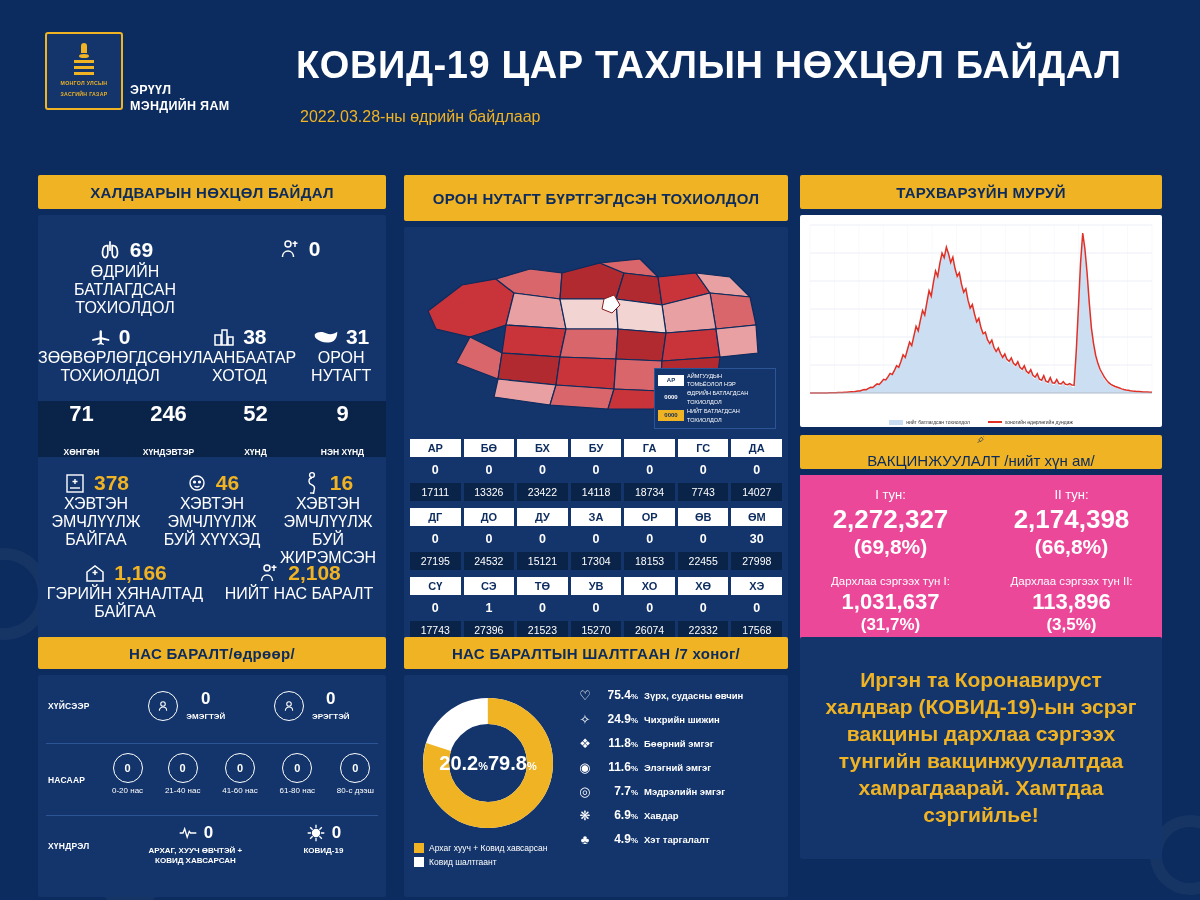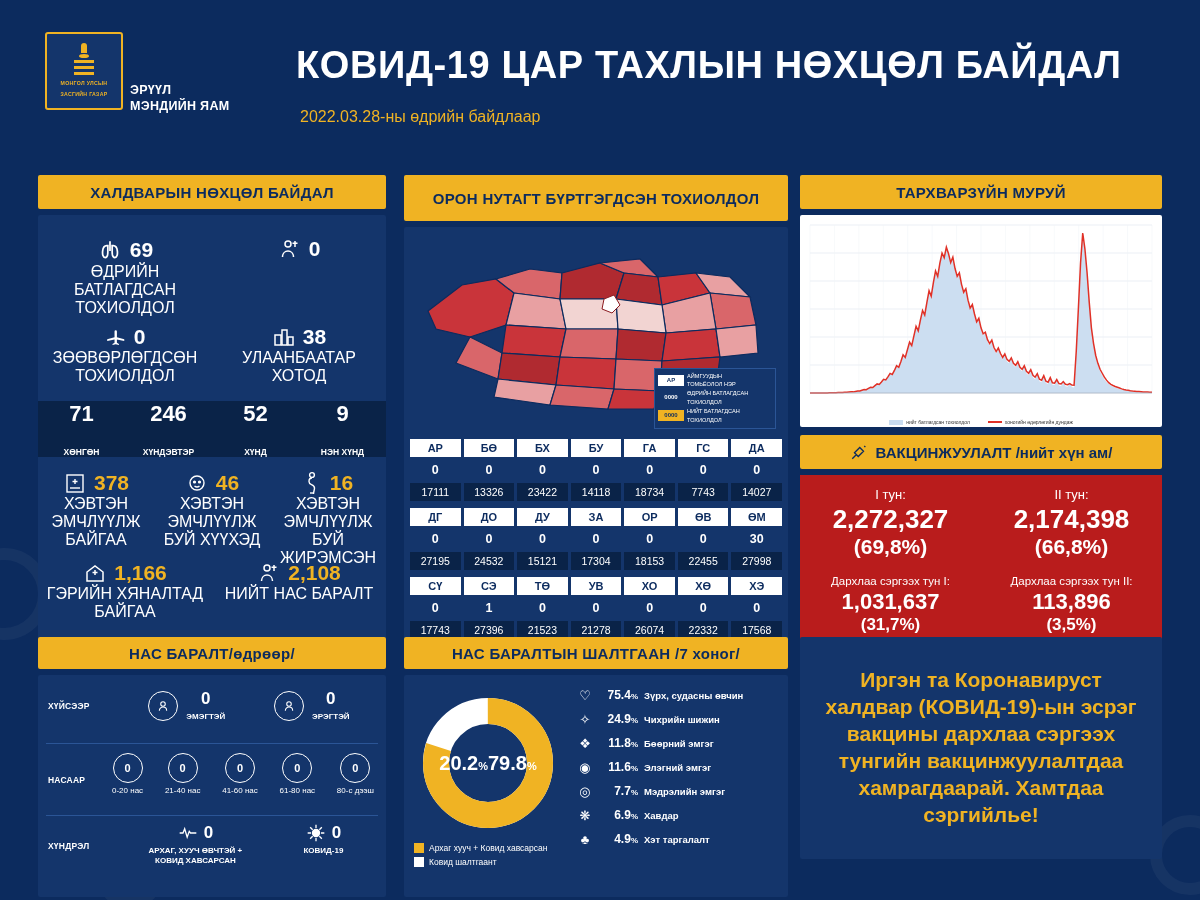--- a/index.html
+++ b/index.html
@@ -100,24 +100,24 @@
 
   
   #p3 { left:800px; top:175px; width:362px; }
   #p3 .panel-head { height:34px; }
   #p3 .chartbox { margin-top:6px; height:212px; background:#ffffff; border-radius:2px; position:relative; padding:4px;}
   .chart-legend { position:absolute; bottom:2px; left:0; width:100%; display:flex; justify-content:center; gap:18px; font-size:5px; color:#333;}
   .cl-item { display:flex; align-items:center; gap:3px;}
 
   .vac-head {
     margin-top:8px; height:34px; background:#f0b323; color:#0c2b5e;
-    font-weight:bold; font-size:15px; display:flex; align-items:center;
-    justify-content:center; gap:8px; border-radius:2px;
-  }
-  .vac-body { margin-top:6px; height:175px; background:#b91c1c; position:relative;}
+    font-weight:normal; font-size:15px; display:flex; align-items:center;
+    justify-content:center; gap:8px; border-radius:2px;flex-direction:column;
+  }
+  .vac-body { margin-top:6px; height:175px; background:#ec4899; position:relative;}
   .vac-col { position:absolute; top:12px; width:50%; text-align:center; }
   .vac-col.left { left:0; } .vac-col.right { right:0; }
   .vac-t { font-size:13px; color:#ffffff; }
   .vac-n { font-size:26px; font-weight:bold; color:#ffffff; margin-top:2px; }
   .vac-p { font-size:21px; font-weight:bold; color:#ffffff; }
   .vac-col2 { position:absolute; top:100px; width:50%; text-align:center; }
   .vac-col2.left { left:0; } .vac-col2.right { right:0; }
   .vac-t2 { font-size:11.5px; color:#ffffff; }
   .vac-n2 { font-size:22px; font-weight:bold; margin-top:2px; }
   .vac-p2 { font-size:17px; font-weight:bold; }
@@ -241,20 +241,29 @@
           <div class="inline-ic">
             <svg class="icn" width="24" height="24" viewBox="0 0 24 24" fill="none" stroke="#ffffff" stroke-width="1.5">
               <rect x="3" y="10" width="6" height="10"></rect>
                 <rect x="10" y="5" width="5" height="15"></rect>
                 <rect x="16" y="12" width="5" height="8"></rect>
             </svg>
             <span class="num">38</span>
           </div>
           <div class="lbl" style="white-space:pre-line">УЛААНБААТАР
 ХОТОД</div>
+        </div>
+        <div>
+          <div class="inline-ic">
+            <svg class="icn" width="26" height="20" viewBox="0 0 30 18" fill="#ffffff">
+              <path d="M2 6C6 2 12 3 16 5s9 0 12-2c0 6-2 11-8 12-7 1.2-12-1-16-4-2-1.5-2-3.5-2-5z"></path>
+            </svg>
+            <span class="num">31</span>
+          </div>
+          <div class="lbl" style="white-space:pre-line">ОРОН НУТАГТ</div>
         </div>
       </div>
 
       <div class="sev-band">
         <div>
           <div class="num">71</div>
           <div class="lbl">ХӨНГӨН</div>
         </div>
         <div>
           <div class="num">246</div>
@@ -465,21 +474,21 @@
           <div class="gt-cell gt-new">0</div>
           <div class="gt-cell gt-new">0</div>
           <div class="gt-cell gt-new">0</div>
           <div class="gt-cell gt-new">0</div>
           <div class="gt-cell gt-new">0</div>
         </div>
         <div class="gt-row">
           <div class="gt-cell gt-tot">17743</div>
           <div class="gt-cell gt-tot">27396</div>
           <div class="gt-cell gt-tot">21523</div>
-          <div class="gt-cell gt-tot">21278</div>
+          <div class="gt-cell gt-tot">15270</div>
           <div class="gt-cell gt-tot">26074</div>
           <div class="gt-cell gt-tot">22332</div>
           <div class="gt-cell gt-tot">17568</div>
         </div>
       </div>
 
     </div>
   </div>
 
   <div class="panel" id="p3">

